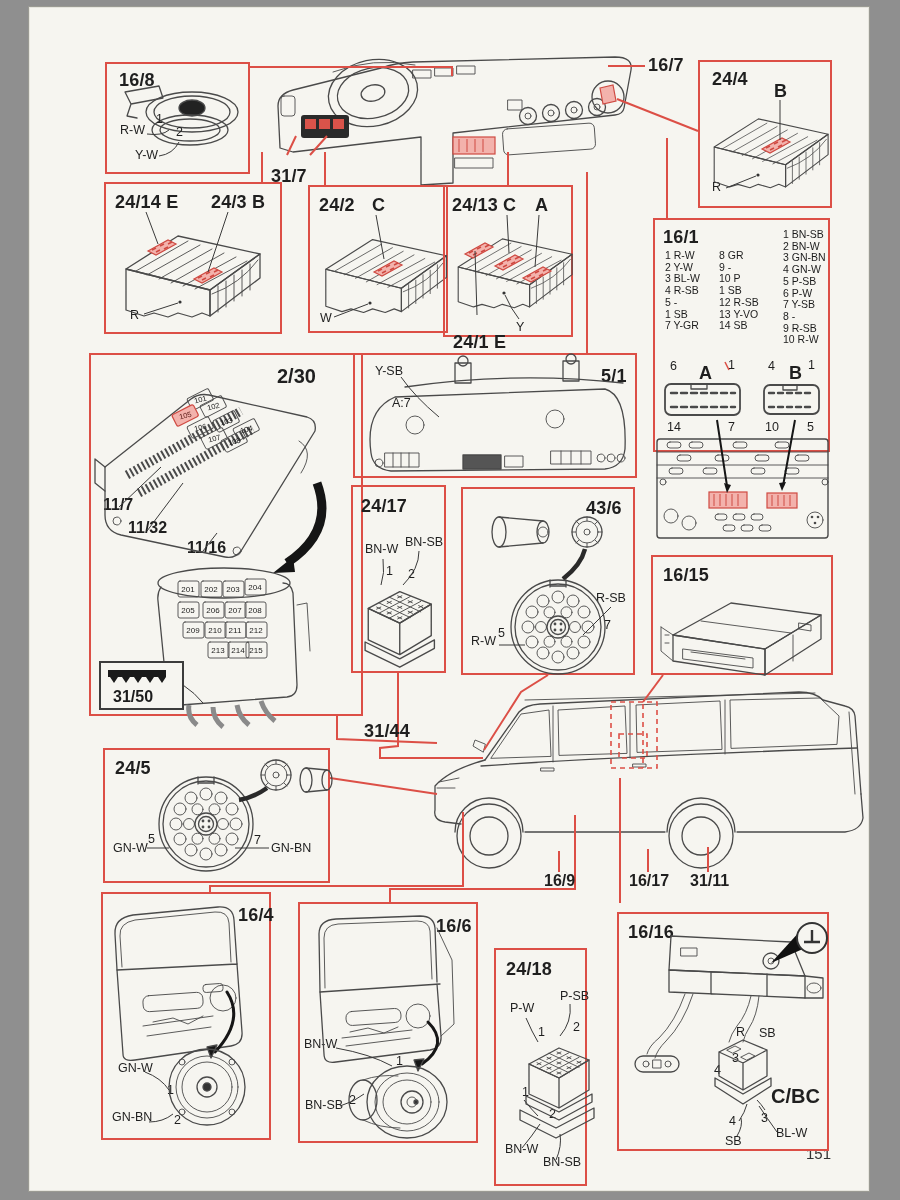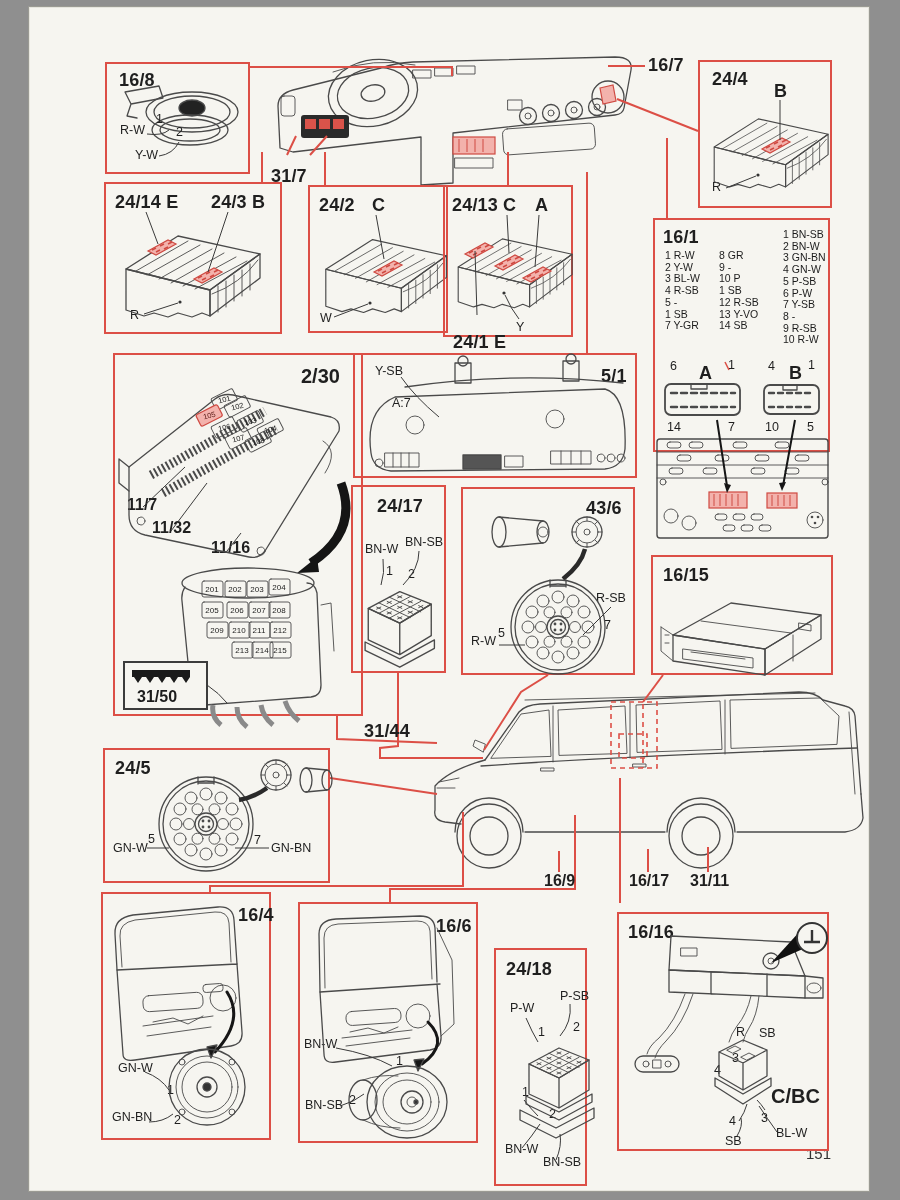--- a/index.html
+++ b/index.html
@@ -339,21 +339,21 @@
     <rect x="54" y="272" width="38" height="16" class="pink"></rect>
     <path d="M59,274 v12 M65,274 v12 M71,274 v12 M77,274 v12 M83,274 v12" stroke="#cf4a42" stroke-width="1"></path>
     <rect x="112" y="273" width="30" height="15" class="pink"></rect>
     <path d="M117,275 v11 M123,275 v11 M129,275 v11 M135,275 v11" stroke="#cf4a42" stroke-width="1"></path>
     <path d="M62,200 L72,266 M140,200 L128,266" stroke="#161616" stroke-width="2" fill="none"></path>
     <polygon points="69,263 76,265 72,273" fill="#161616"></polygon>
     <polygon points="124,263 131,262 127,271" fill="#161616"></polygon>
   </svg>
 </div>
 
-<div class="cbox" style="left:113px;top:353px;width:250px;height:363px">
+<div class="cbox" style="left:89px;top:353px;width:274px;height:363px">
   <span class="lbl big" style="left:186px;top:11px">2/30</span>
   <span class="lbl t2" style="left:12px;top:142px">11/7</span>
   <span class="lbl t2" style="left:37px;top:165px">11/32</span>
   <span class="lbl t2" style="left:96px;top:185px">11/16</span>
   <svg style="left:0;top:0" width="230" height="359">
     <g class="art">
       <path d="M14,112 L100,44 Q108,38 118,40 L216,62 Q226,65 224,76 L150,196 Q144,204 134,202 L30,180 Q14,176 14,160 Z"></path>
       <path d="M14,112 L4,104 L4,128 L14,136"></path>
       <path class="thin" d="M208,86 Q224,96 210,118"></path>
       <circle cx="26" cy="166" r="4" class="thin"></circle>
@@ -461,21 +461,21 @@
           <circle cx="266" cy="103" r="4"></circle>
         <circle cx="24" cy="108" r="4"></circle>
       </g>
       <rect x="108" y="100" width="38" height="14" fill="#555"></rect>
     </g>
     <path class="ld" d="M46,22 Q60,42 84,62"></path>
   </svg>
 </div>
 
 <div class="cbox" style="left:351px;top:485px;width:95px;height:188px">
-  <span class="lbl t" style="left:24px;top:10px">24/17</span>
+  <span class="lbl t" style="left:8px;top:10px">24/17</span>
   <span class="lbl w" style="left:12px;top:56px">BN-W</span>
   <span class="lbl w" style="left:52px;top:49px">BN-SB</span>
   <span class="lbl w" style="left:33px;top:78px">1</span>
   <span class="lbl w" style="left:55px;top:81px">2</span>
   <svg style="left:0;top:0" width="91" height="184">
     <use href="#blk33" transform="translate(10,92) scale(1.05)"></use>
     <path class="ld" d="M30,72 Q32,86 28,98 M66,64 Q66,82 50,98"></path>
   </svg>
 </div>
 

